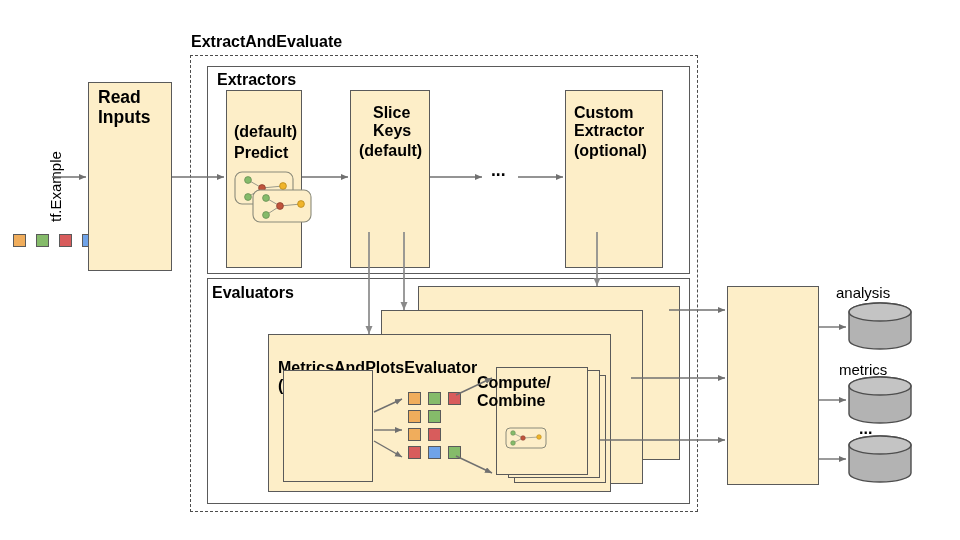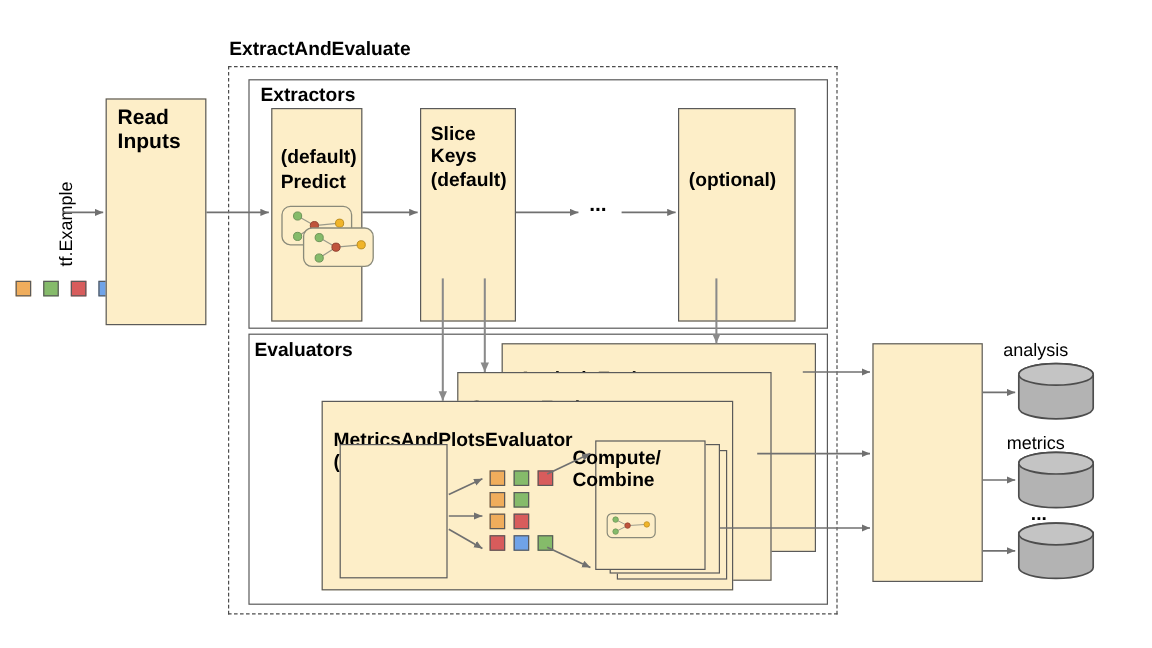--- a/index.html
+++ b/index.html
@@ -44,27 +44,29 @@
   <div class="dash" style="left:190px;top:55px;width:508px;height:457px;"></div>
 
   <div class="plain" style="left:207px;top:66px;width:483px;height:208px;"></div>
   <div class="lbl ttl t16" style="left:217px;top:71px;">Extractors</div>
 
   <div class="box" style="left:226px;top:90px;width:76px;height:178px;"></div>
   <div class="lbl ttl t16" style="left:234px;top:104px;margin-top:40px;">Predict</div>
   <div class="lbl sub" style="left:234px;top:123px;">(default)</div>
 
   <div class="box" style="left:350px;top:90px;width:80px;height:178px;"></div>
-  <div class="lbl ttl t16" style="left:359px;top:104px;">Slice
+  <div class="lbl ttl t16" style="left:373px;top:104px;">Slice
 Keys</div>
   <div class="lbl sub" style="left:359px;top:142px;">(default)</div>
 
   <div class="lbl ttl t18" style="left:491px;top:161px;">...</div>
 
   <div class="box" style="left:565px;top:90px;width:98px;height:178px;"></div>
+  <div class="lbl ttl t16" style="left:574px;top:104px;">Custom
+Extractor</div>
   <div class="lbl sub" style="left:574px;top:142px;">(optional)</div>
 
   <div class="plain" style="left:207px;top:278px;width:483px;height:226px;"></div>
   <div class="lbl ttl t16" style="left:212px;top:284px;">Evaluators</div>
 
   <div class="box" style="left:418px;top:286px;width:262px;height:174px;"></div>
   <div class="lbl" style="left:432px;top:290px;">
     <span class="ttl t16">AnalysisEvaluator</span>
     <span class="sub">(default)</span>
   </div>

